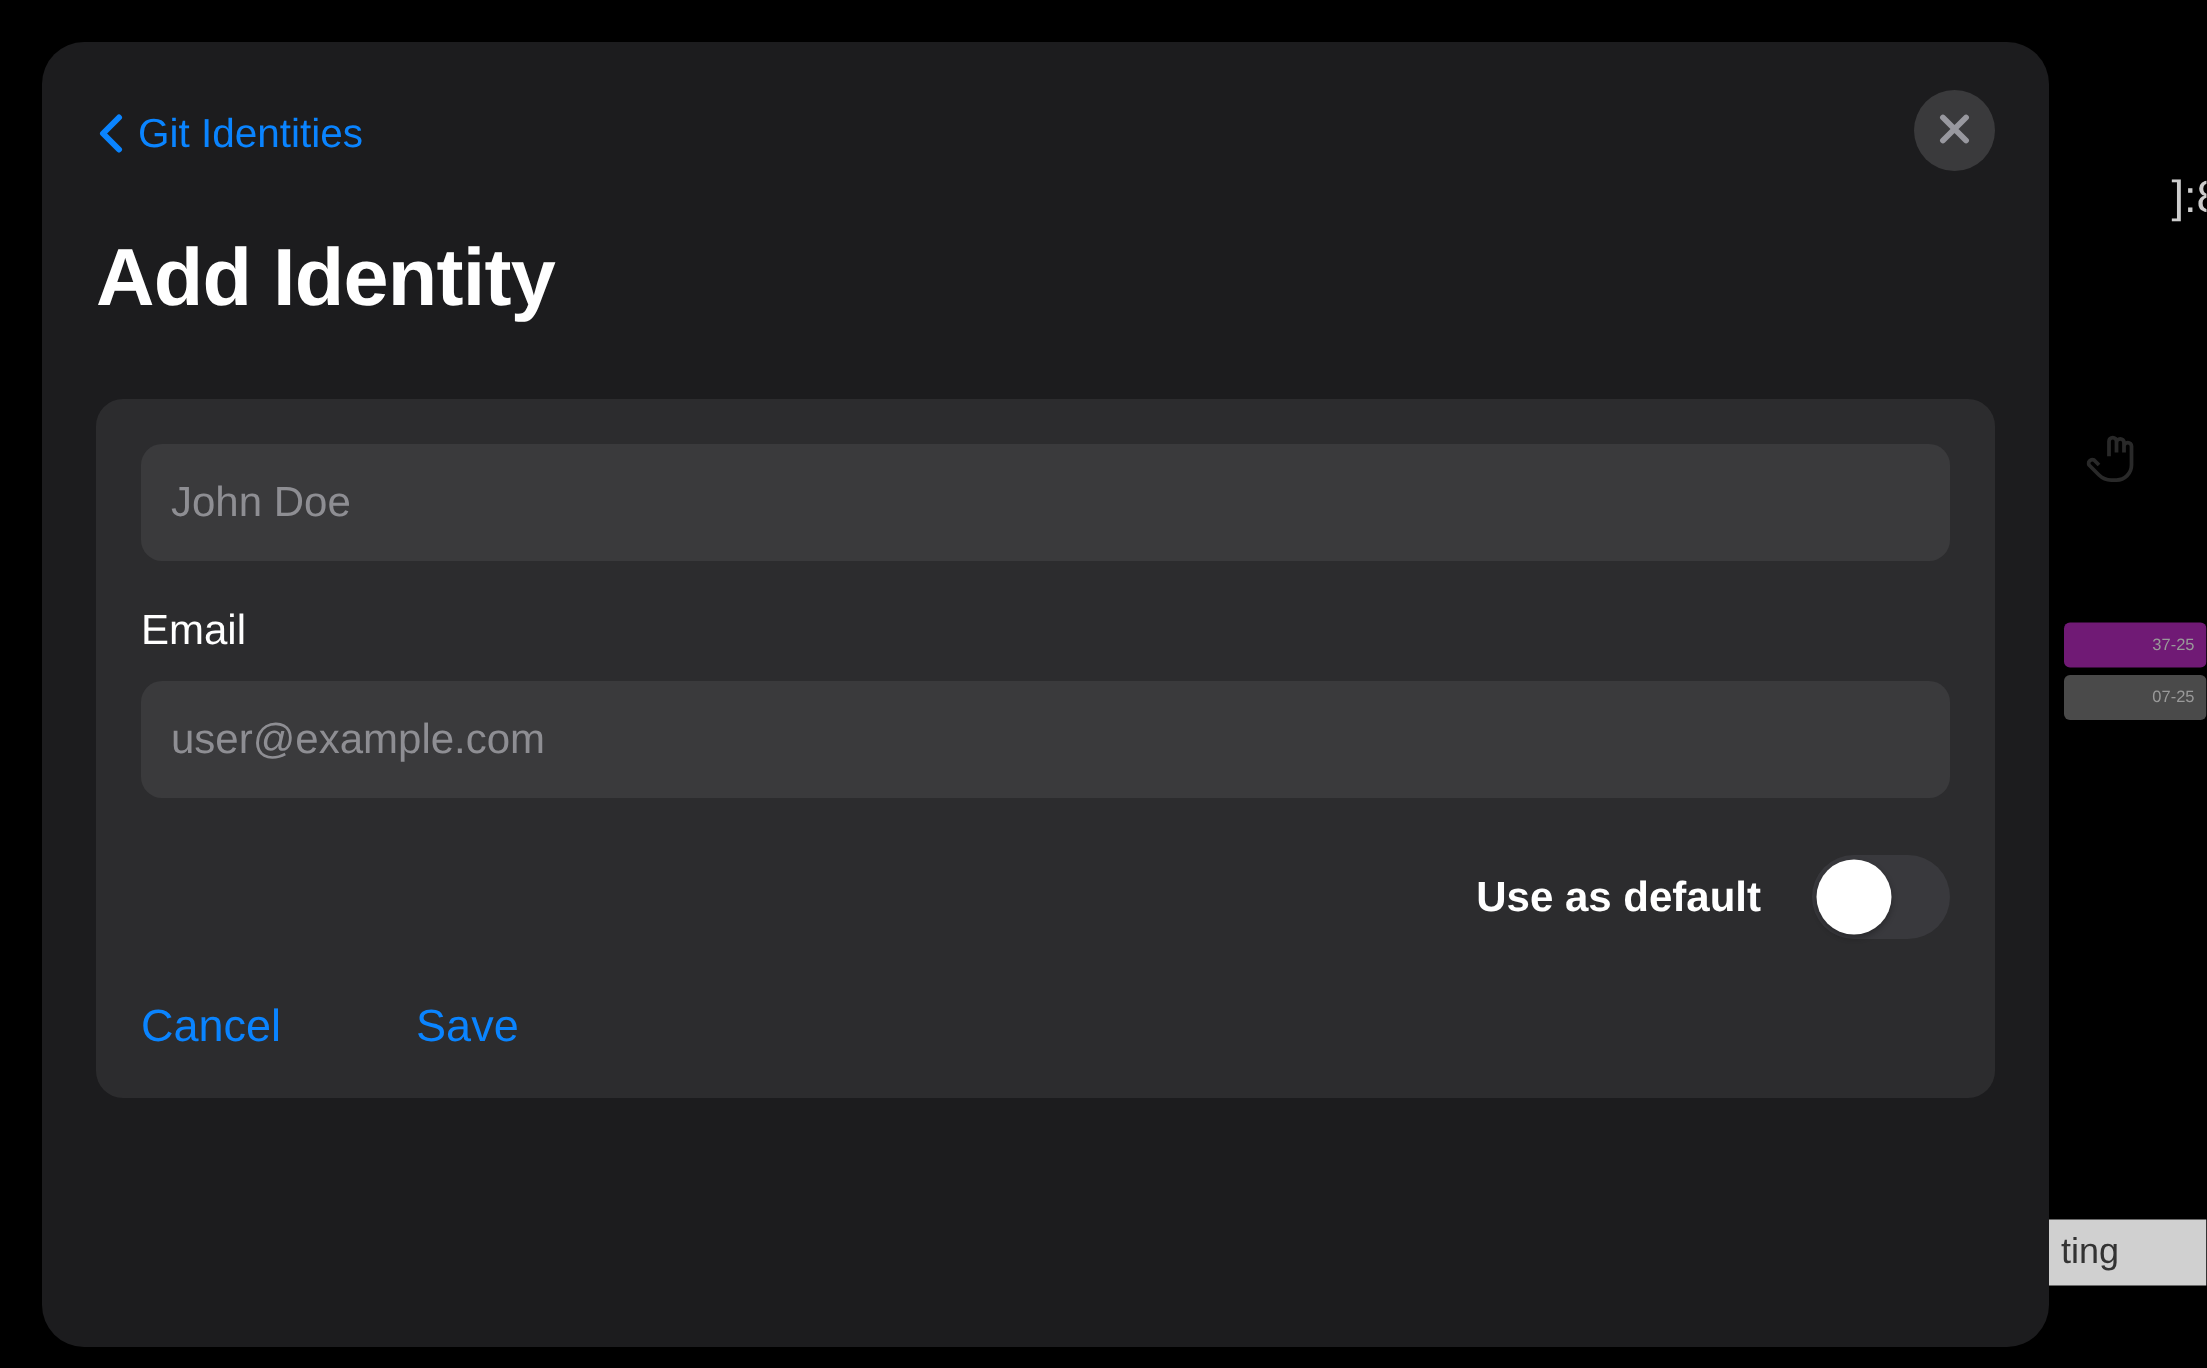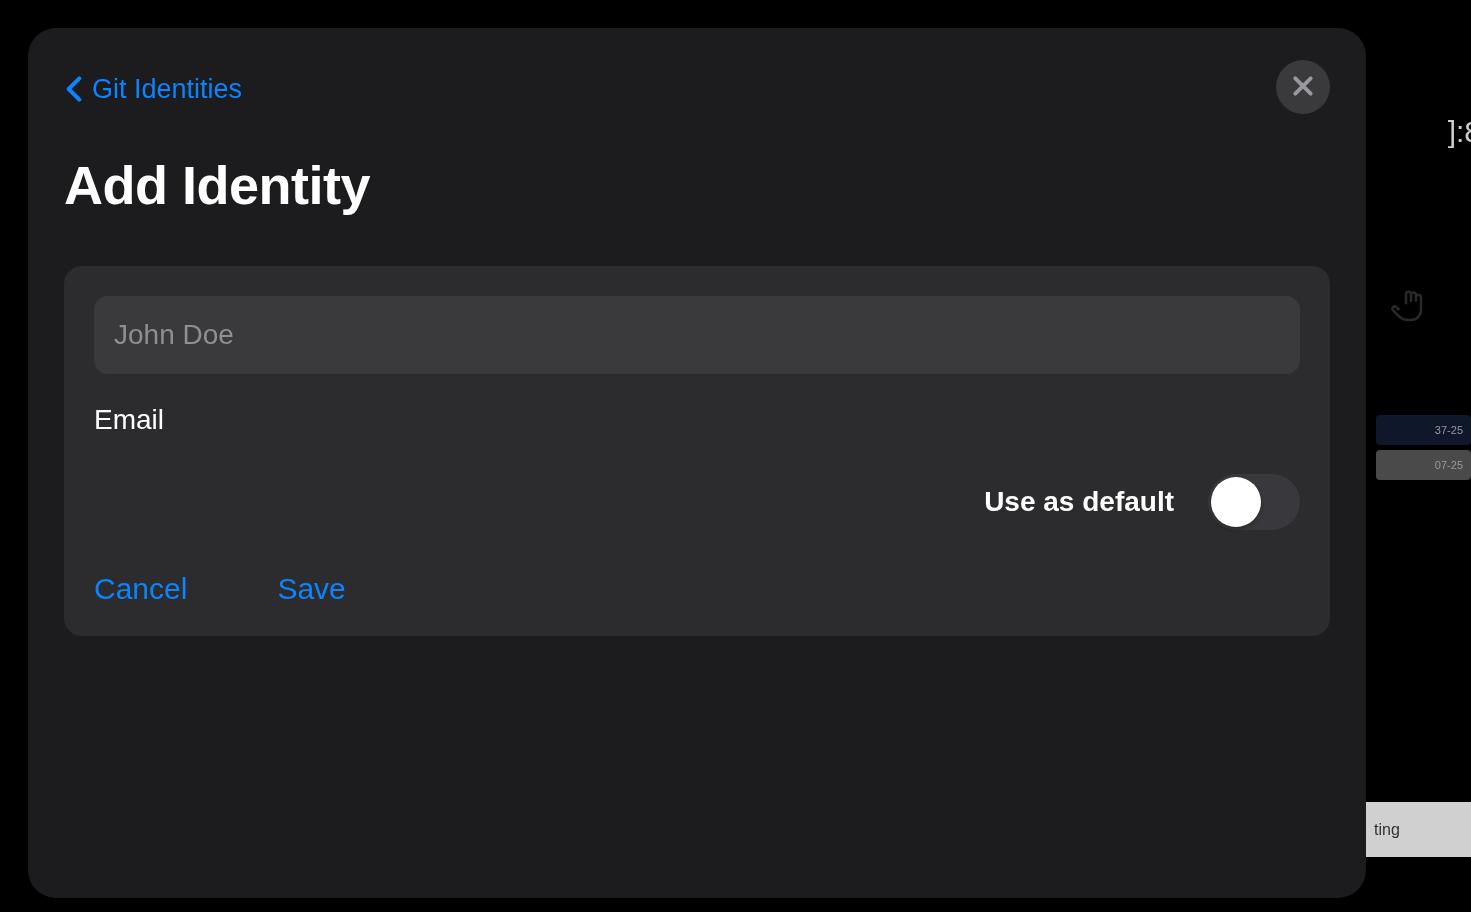--- a/index.html
+++ b/index.html
@@ -44,21 +44,21 @@
       height: 40px;
       opacity: 0.3;
     }
     
     .backdrop-badge {
       position: absolute;
       right: 0;
       top: 415px;
       width: 95px;
       height: 30px;
-      background: #0f172a;
+      background: #701a75;
       border-radius: 4px;
       font-size: 11px;
       color: #999;
       display: flex;
       align-items: center;
       justify-content: flex-end;
       padding-right: 8px;
     }
     
     .backdrop-badge2 {
@@ -75,24 +75,24 @@
       align-items: center;
       justify-content: flex-end;
       padding-right: 8px;
     }
     
     .backdrop-light {
       position: absolute;
       right: 0;
       bottom: 55px;
       width: 105px;
-      height: 55px;
+      height: 44px;
       background: #d0d0d0;
       color: #333;
-      font-size: 16px;
+      font-size: 24px;
       display: flex;
       align-items: center;
       padding-left: 8px;
     }
     
     .modal {
       position: absolute;
       left: 28px;
       top: 28px;
       width: 1338px;
@@ -287,20 +287,21 @@
   <h1 class="modal-title">Add Identity</h1>
 
   <div class="form-card">
 
     <div class="form-group">
       <input type="text" class="form-input" placeholder="John Doe" style="">
     </div>
 
     <div class="form-group">
       <label class="form-label">Email</label>
+      <input type="email" class="form-input" placeholder="user@example.com" style="">
     </div>
 
     <div class="toggle-row">
       <span class="toggle-label">Use as default</span>
       <button class="toggle">
         <span class="toggle-knob"></span>
       </button>
     </div>
 
     <div class="button-row">

